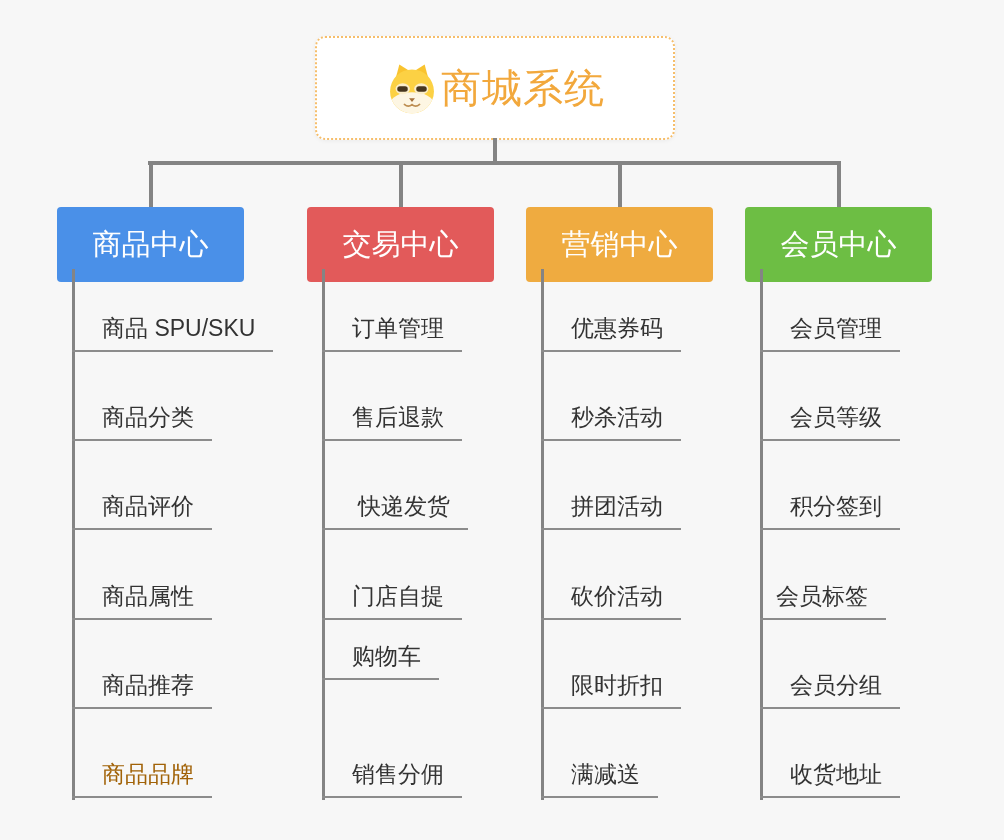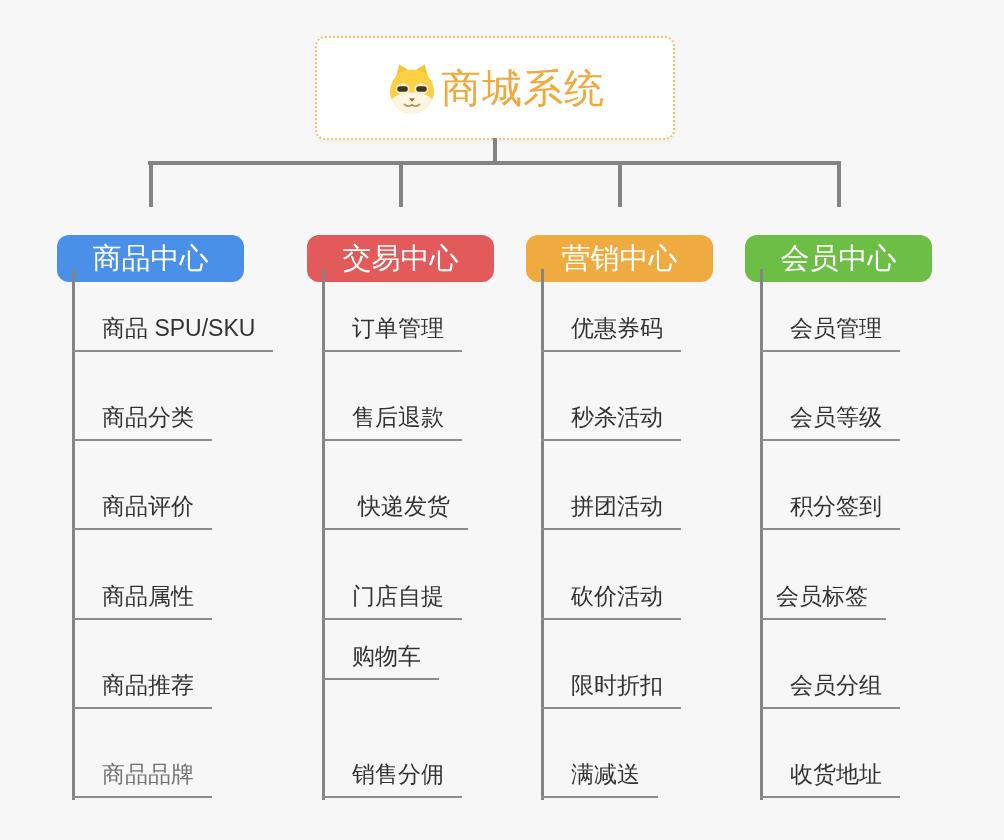--- a/index.html
+++ b/index.html
@@ -12,25 +12,24 @@
 
   .root-node {
     position:absolute; left:315px; top:36px; width:360px; height:104px;
     background:#ffffff; border:2px dotted #f6be6b; border-radius:10px;
     box-sizing:border-box; display:flex; align-items:center; justify-content:center;
     gap:2px; box-shadow:0 1px 4px rgba(0,0,0,0.05);
   }
   .root-title { font-size:40px; letter-spacing:1px; }
 
   .branch-box {
-    position:absolute; top:207px; width:187px; height:47px;
-    border-radius:12px; color:#fff; font-size:29px;
+    position:absolute; top:207px; width:187px; height:75px;
+    border-radius:4px; color:#fff; font-size:29px;
     display:flex; align-items:center; justify-content:center;
     box-sizing:border-box;
-    margin-top:28px;
   }
 
   .leaf {
     position:absolute; font-size:23px; color:#333;
     line-height:34px; height:34px; padding:0 18px 5px 30px;
     border-bottom:2px solid #000000; white-space:nowrap;
     box-sizing:content-box;
   }
 </style>
 </head>
@@ -67,21 +66,21 @@
 
   <div id="branches">
       <div class="line" style="left: 148.5px; top: 161px; width: 4px; height: 46px;"></div>
       <div class="branch-box" style="left: 57px; width: 187px; background: rgb(74, 144, 232);">商品中心</div>
       <div class="line" style="left: 72px; top: 269px; width: 3px; height: 531px;"></div>
       <div class="leaf" style="left: 72px; top: 311px; color: rgb(51, 51, 51); border-bottom-color: rgb(140, 140, 140);">商品 SPU/SKU</div>
       <div class="leaf" style="left: 72px; top: 400.2px; color: rgb(51, 51, 51); border-bottom-color: rgb(140, 140, 140);">商品分类</div>
       <div class="leaf" style="left: 72px; top: 489.4px; color: rgb(51, 51, 51); border-bottom-color: rgb(140, 140, 140);">商品评价</div>
       <div class="leaf" style="left: 72px; top: 578.6px; color: rgb(51, 51, 51); border-bottom-color: rgb(140, 140, 140);">商品属性</div>
       <div class="leaf" style="left: 72px; top: 667.8px; color: rgb(51, 51, 51); border-bottom-color: rgb(140, 140, 140);">商品推荐</div>
-      <div class="leaf" style="left: 72px; top: 757px; color: #737373; border-bottom-color: rgb(140, 140, 140);">商品品牌</div>
+      <div class="leaf" style="left: 72px; top: 757px; color: #a16207; border-bottom-color: rgb(140, 140, 140);">商品品牌</div>
       <div class="line" style="left: 398.5px; top: 161px; width: 4px; height: 46px;"></div>
       <div class="branch-box" style="left: 307px; width: 187px; background: rgb(226, 90, 90);">交易中心</div>
       <div class="line" style="left: 322px; top: 269px; width: 3px; height: 531px;"></div>
       <div class="leaf" style="left: 322px; top: 311px; color: rgb(51, 51, 51); border-bottom-color: rgb(140, 140, 140);">订单管理</div>
       <div class="leaf" style="left: 322px; top: 400.2px; color: rgb(51, 51, 51); border-bottom-color: rgb(140, 140, 140);">售后退款</div>
       <div class="leaf" style="left: 322px; top: 489.4px; color: rgb(51, 51, 51); border-bottom-color: rgb(140, 140, 140); padding-left: 36px;">快递发货</div>
       <div class="leaf" style="left: 322px; top: 578.6px; color: rgb(51, 51, 51); border-bottom-color: rgb(140, 140, 140);">门店自提</div>
       <div class="leaf" style="left: 322px; top: 639px; color: rgb(51, 51, 51); border-bottom-color: rgb(140, 140, 140);">购物车</div>
       <div class="leaf" style="left: 322px; top: 757px; color: rgb(51, 51, 51); border-bottom-color: rgb(140, 140, 140);">销售分佣</div>
       <div class="line" style="left: 617.5px; top: 161px; width: 4px; height: 46px;"></div>

